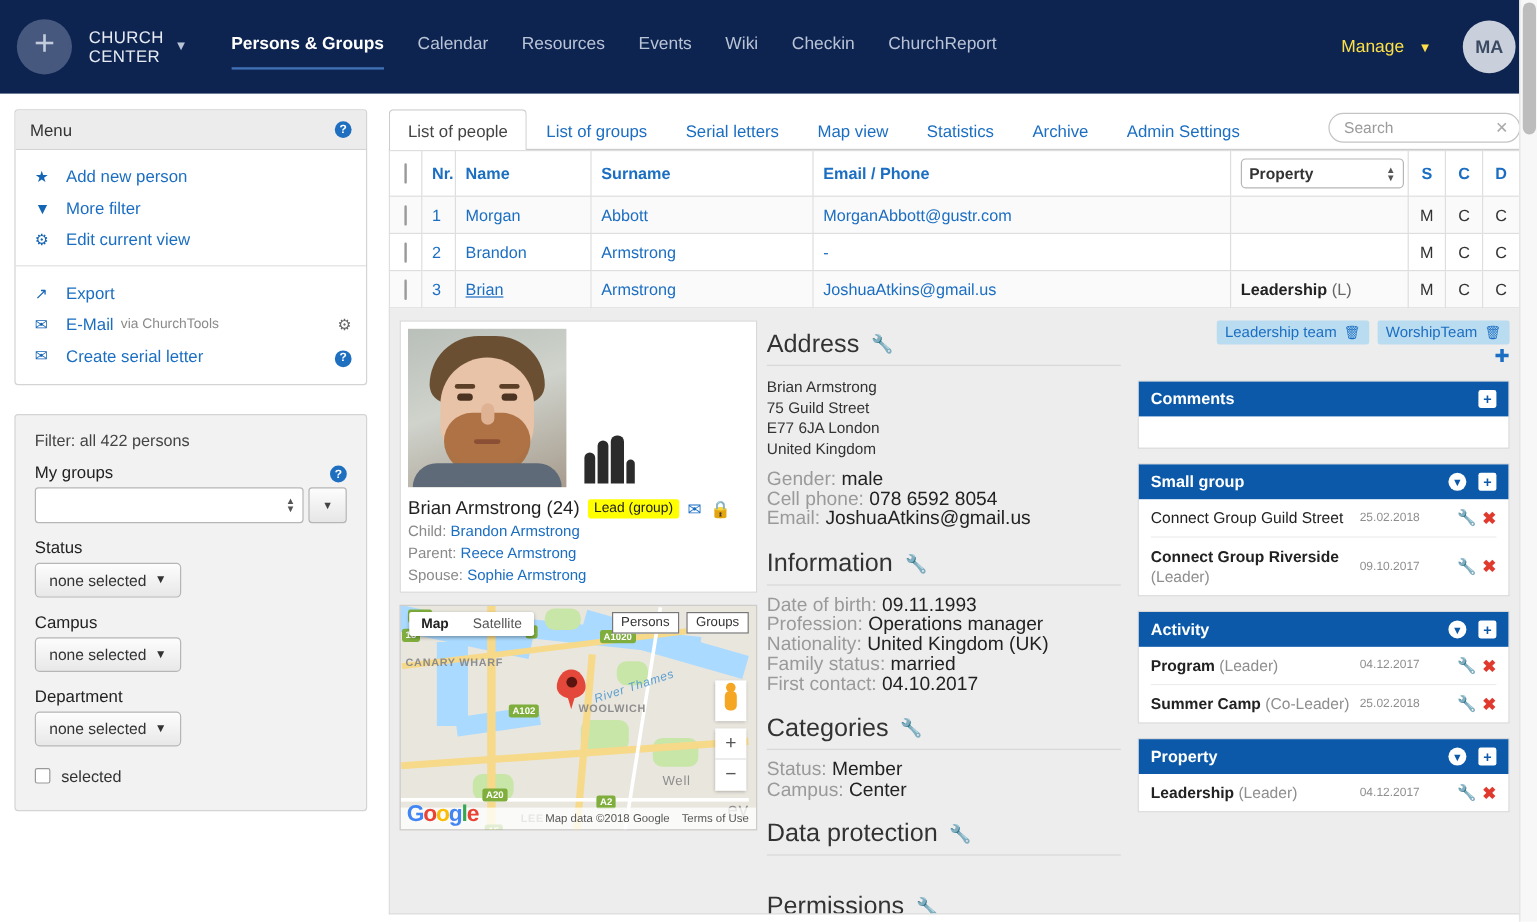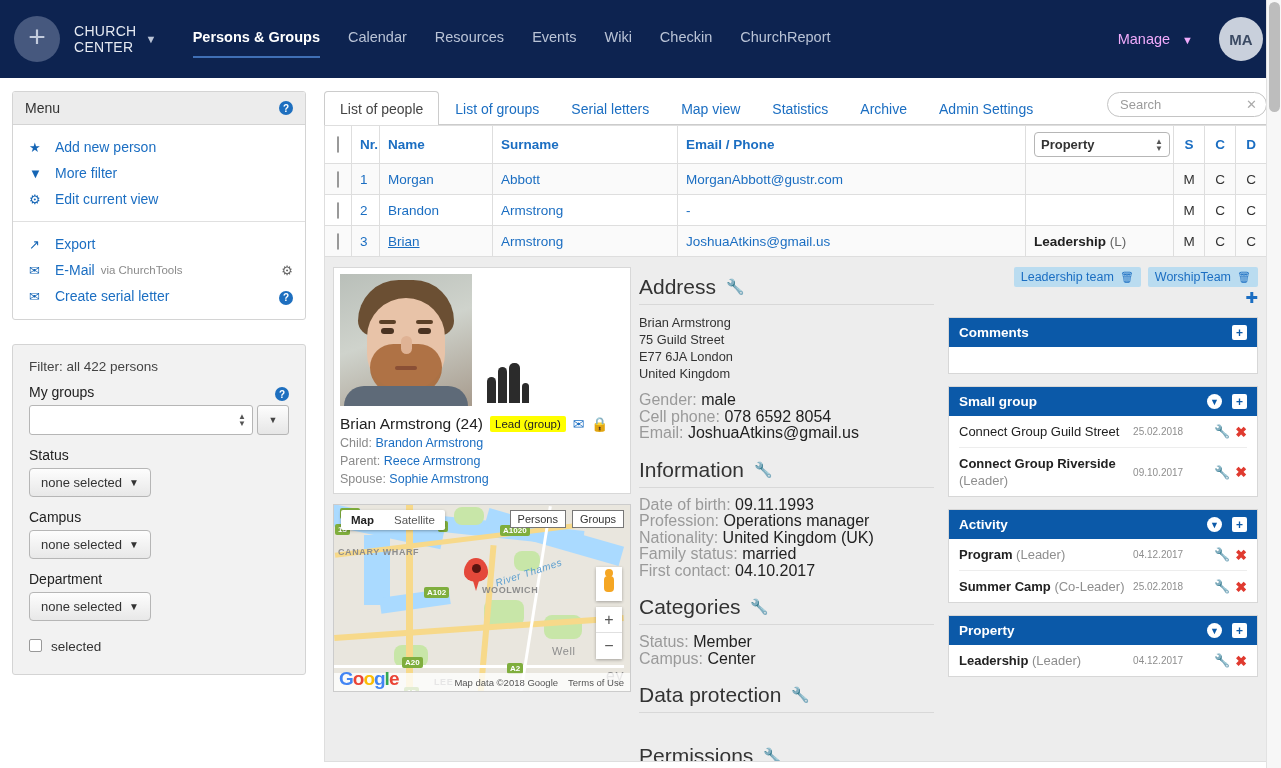--- a/index.html
+++ b/index.html
@@ -39,21 +39,21 @@
     color:#b9c3d6; font-size:14.5px; padding:0 0 4px 0;
     margin-right:28px; cursor:pointer; white-space:nowrap;
     position:relative; text-decoration:none;
   }
   .navlink.active { color:#ffffff; font-weight:bold; }
   .navlink.active::after {
     content:""; position:absolute; left:0; right:0; bottom:-9px;
     height:2px; background:#3f6fb5;
   }
   .nav-right { margin-left:auto; display:flex; align-items:center; }
-  .manage { color:#f0abfc; font-size:14.5px; cursor:pointer; }
+  .manage { color:#fde047; font-size:14.5px; cursor:pointer; }
   .manage-caret { margin-left:8px; font-size:11px; }
   .avatar {
     width:44px; height:44px; border-radius:50%; background:#c9d0dc;
     color:#3b4a63; font-weight:bold; font-size:15px;
     display:flex; align-items:center; justify-content:center;
     margin-left:26px; cursor:pointer;
   }
 
   
   .page { display:flex; height:690px; background:#fff; }
@@ -114,21 +114,21 @@
     border:1px solid #b6b6b6; border-radius:4px;
     padding:6px 11px; font-size:13px; color:#333; cursor:pointer;
   }
   .selbtn .cv { font-size:10px; }
   .chk-row { display:flex; align-items:flex-start; gap:9px; margin-top:18px; font-size:13.5px; color:#333; }
   .chk { width:13px;height:13px;border:1px solid #999;border-radius:2px;background:#fff; cursor:pointer; }
 
   
   .main { flex:1; min-width:0; padding:12px 14px 0 6px; }
 
-  .tabsrow { display:flex; align-items:center; border-bottom:1px solid #ccc; position:relative; }
+  .tabsrow { display:flex; align-items:flex-end; border-bottom:1px solid #ccc; position:relative; }
   .tab {
     padding:9px 15px 8px; font-size:14px; color:#1b6ec2; cursor:pointer;
     border:1px solid transparent; border-bottom:none; position:relative; top:1px;
     white-space:nowrap;
   }
   .tab.active {
     color:#444; background:#fff; border-color:#ccc;
     border-radius:4px 4px 0 0;
   }
   .searchwrap { margin-left:auto; margin-bottom:5px; position:relative; }
@@ -576,21 +576,21 @@
           <div class="mp-road" style="left:0;top:30px;width:290px;height:5px;transform:rotate(-7deg);"></div>
           <div class="mp-roadw" style="left:200px;top:0;width:3px;height:190px;transform:rotate(9deg);"></div>
           <div class="mp-roadw" style="left:0;top:160px;width:290px;height:3px;"></div>
 
           <div class="mp-shield" style="left:6px;top:3px;">A11</div>
           <div class="mp-shield" style="left:1px;top:19px;">13</div>
           <div class="mp-shield" style="left:104px;top:16px;">3</div>
           <div class="mp-shield" style="left:166px;top:20px;">A1020</div>
           <div class="mp-shield" style="left:90px;top:82px;">A102</div>
           <div class="mp-shield" style="left:68px;top:152px;">A20</div>
-          <div class="mp-shield" style="left:173px;top:158px;">A2</div>
+          <div class="mp-shield" style="left:163px;top:158px;">A2</div>
           <div class="mp-shield" style="left:70px;top:182px;">15</div>
 
           <div class="mp-lbl" style="left:4px;top:42px;">CANARY WHARF</div>
           <div class="mp-lbl" style="left:148px;top:80px;">WOOLWICH</div>
           <div class="mp-lbl river" style="left:160px;top:62px;font-size:10px;">River Thames</div>
           <div class="mp-lbl" style="left:100px;top:172px;">LEE</div>
           <div class="mp-lbl" style="left:218px;top:140px;font-size:11px;font-weight:normal;">Well</div>
           <div class="mp-lbl" style="left:272px;top:162px;font-size:16px;font-weight:normal;">ey</div>
           <div class="mp-lbl" style="left:0px;top:186px;">HIT</div>
 

